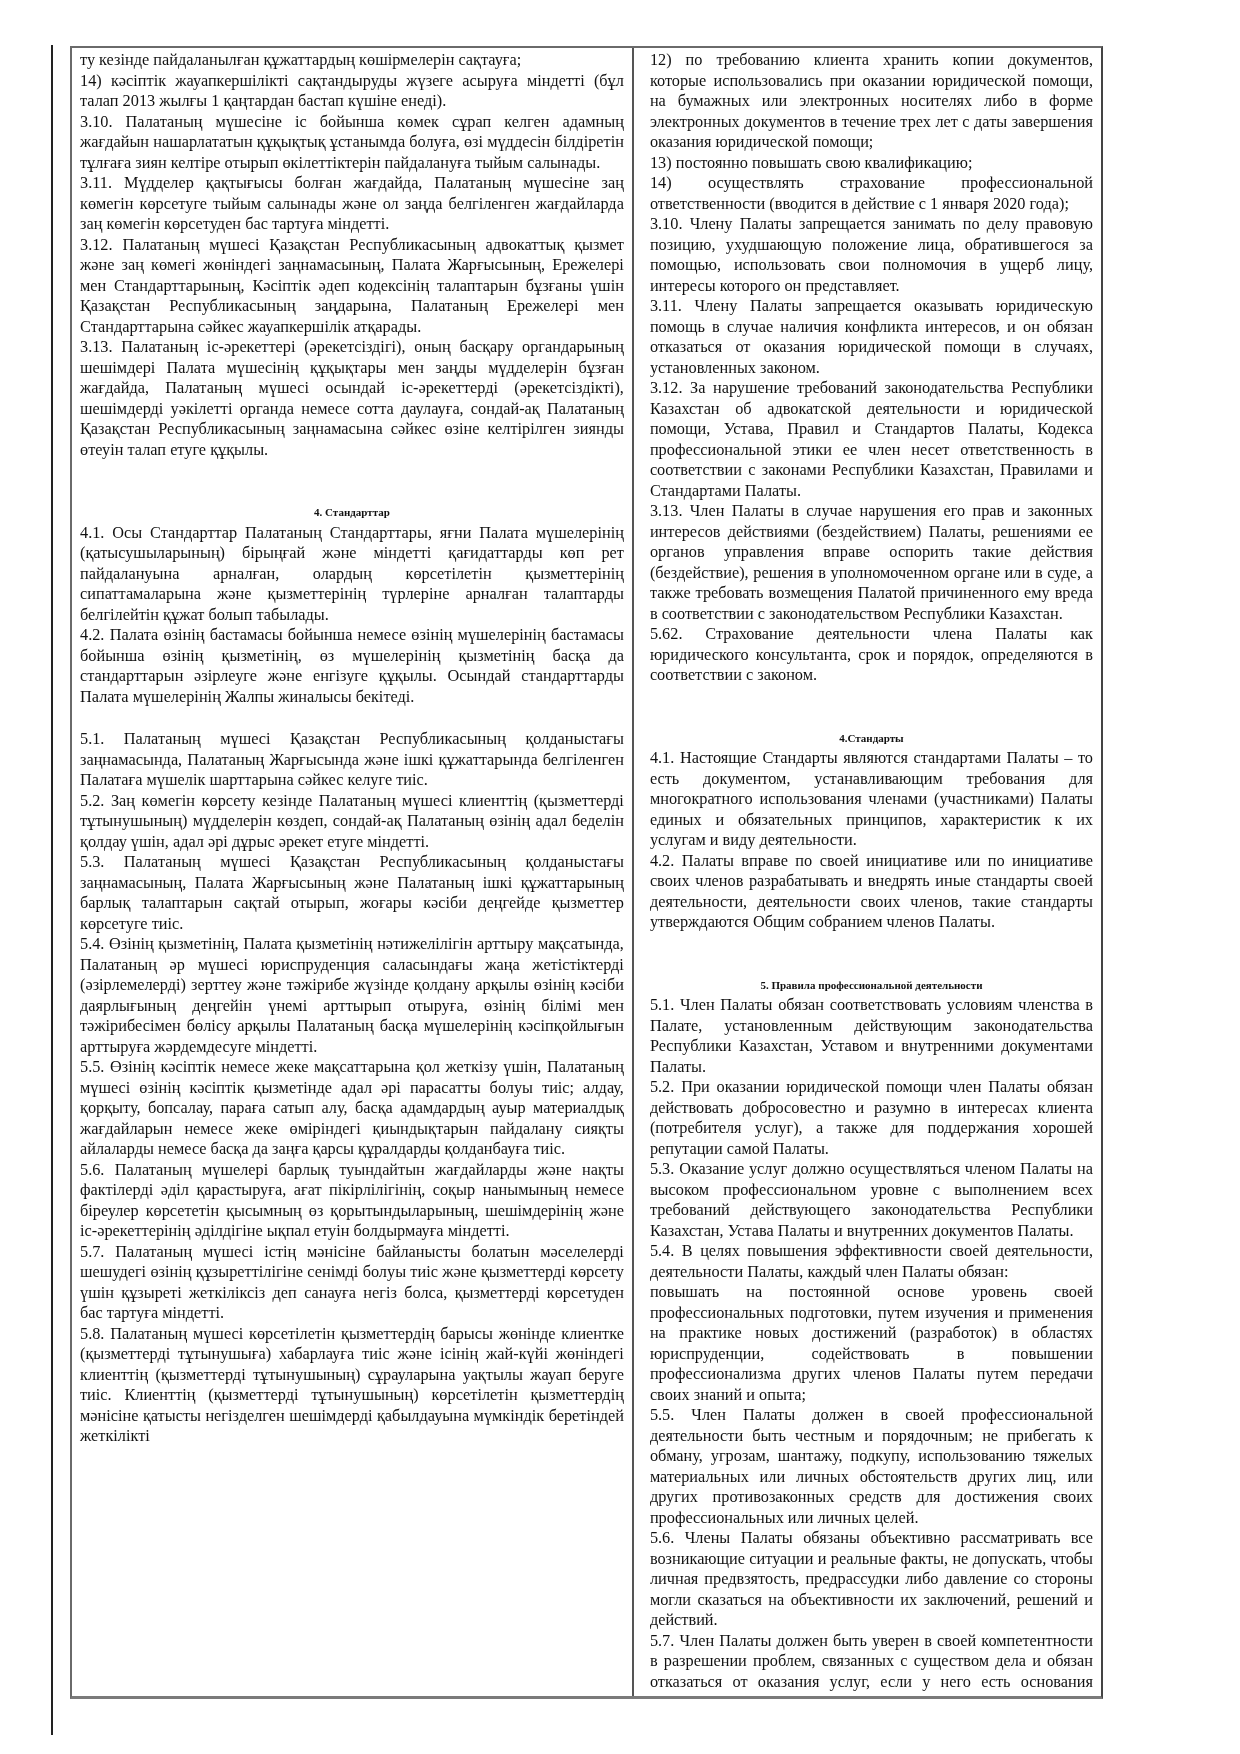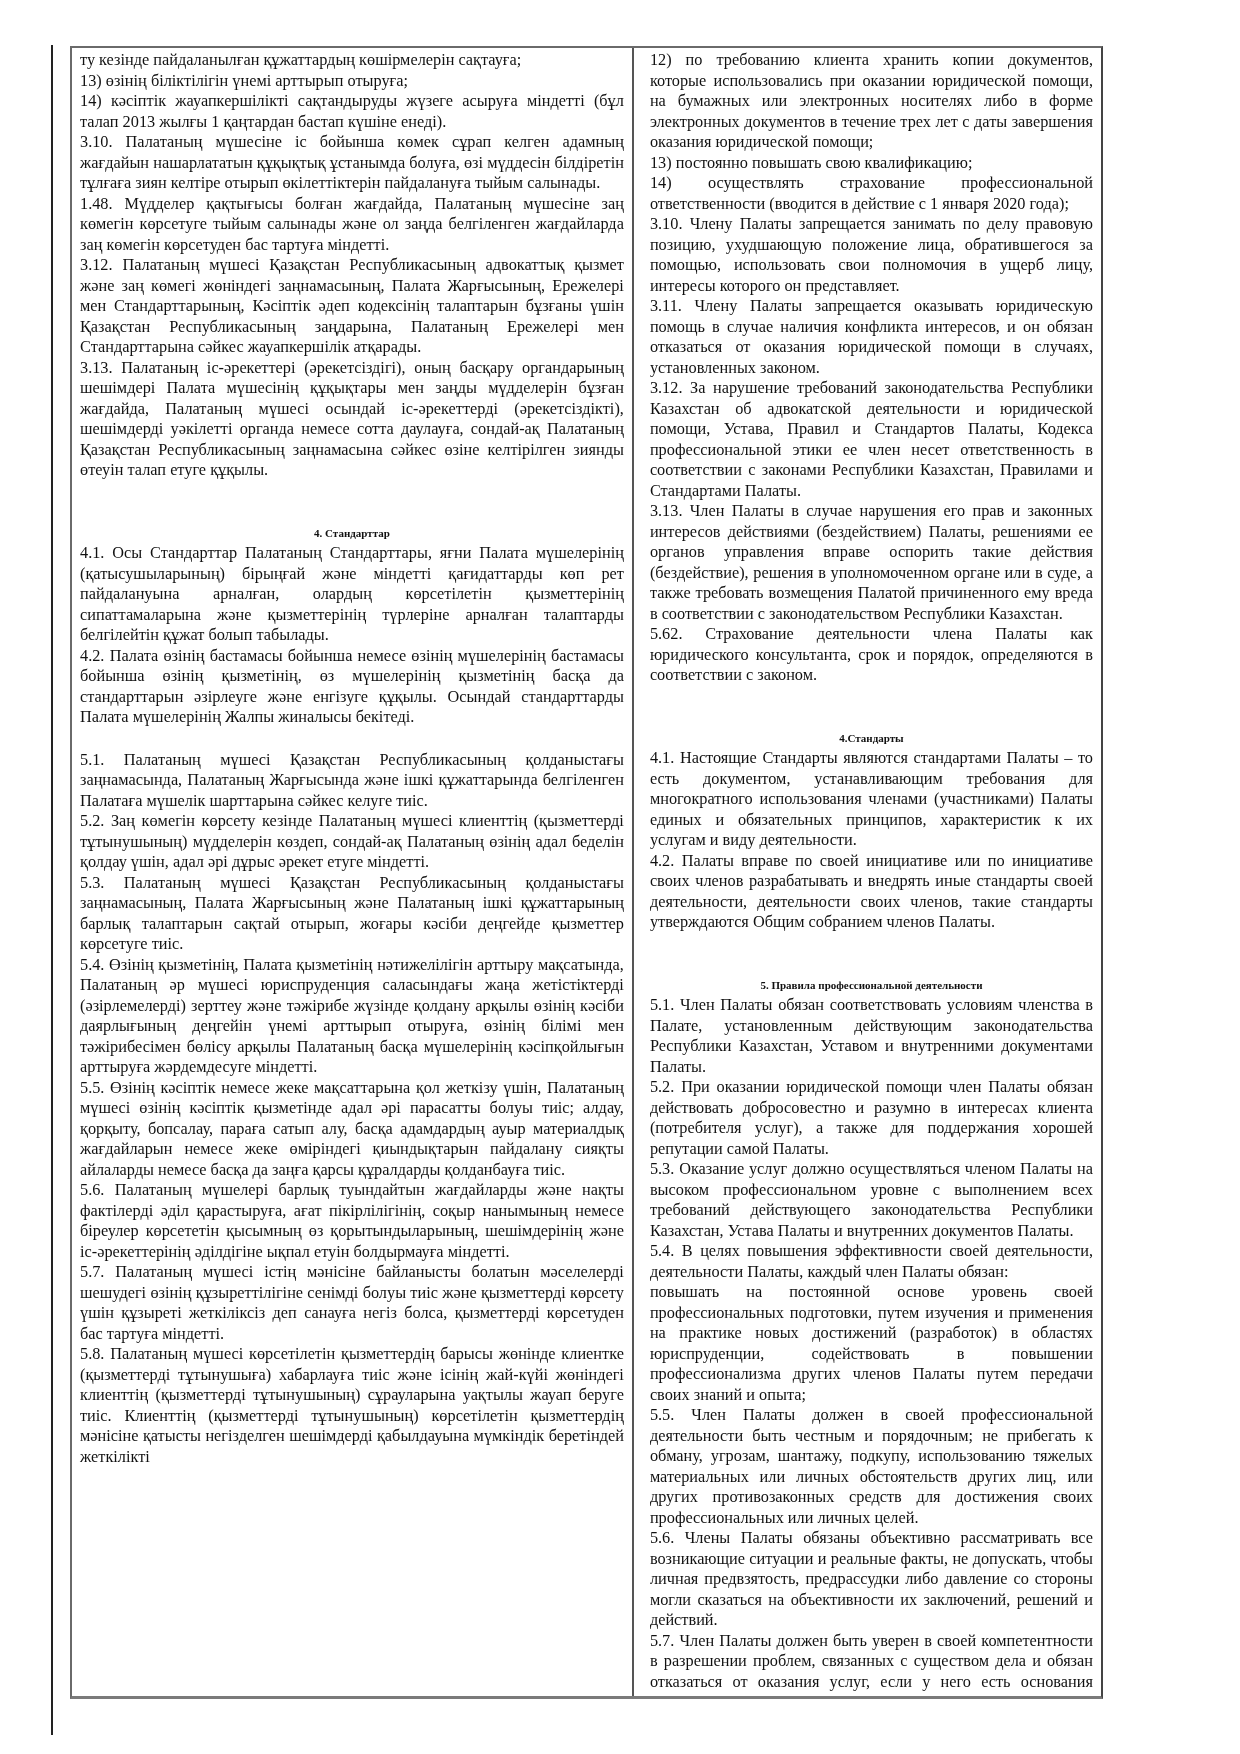--- a/index.html
+++ b/index.html
@@ -18,24 +18,23 @@
   .gap-lg { height:22px; }
 </style>
 </head>
 <body>
 
 <div class="margin-line"></div>
 
 <div class="table">
   <div class="col left">
     <p>ту кезінде пайдаланылған құжаттардың көшірмелерін сақтауға;</p>
-    <p>13) өзінің біліктілігін үнемі арттырып отыруға;</p>
     <p>14) кәсіптік жауапкершілікті сақтандыруды жүзеге асыруға міндетті (бұл талап 2013 жылғы 1 қаңтардан бастап күшіне енеді).</p>
     <p>3.10. Палатаның мүшесіне іс бойынша көмек сұрап келген адамның жағдайын нашарлататын құқықтық ұстанымда болуға, өзі мүддесін білдіретін тұлғаға зиян келтіре отырып өкілеттіктерін пайдалануға тыйым салынады.</p>
-    <p>1.48. Мүдделер қақтығысы болған жағдайда, Палатаның мүшесіне заң көмегін көрсетуге тыйым салынады және ол заңда белгіленген жағдайларда заң көмегін көрсетуден бас тартуға міндетті.</p>
+    <p>3.11. Мүдделер қақтығысы болған жағдайда, Палатаның мүшесіне заң көмегін көрсетуге тыйым салынады және ол заңда белгіленген жағдайларда заң көмегін көрсетуден бас тартуға міндетті.</p>
     <p>3.12. Палатаның мүшесі Қазақстан Республикасының адвокаттық қызмет және заң көмегі жөніндегі заңнамасының, Палата Жарғысының, Ережелері мен Стандарттарының, Кәсіптік әдеп кодексінің талаптарын бұзғаны үшін Қазақстан Республикасының заңдарына, Палатаның Ережелері мен Стандарттарына сәйкес жауапкершілік атқарады.</p>
     <p>3.13. Палатаның іс-әрекеттері (әрекетсіздігі), оның басқару органдарының шешімдері Палата мүшесінің құқықтары мен заңды мүдделерін бұзған жағдайда, Палатаның мүшесі осындай іс-әрекеттерді (әрекетсіздікті), шешімдерді уәкілетті органда немесе сотта даулауға, сондай-ақ Палатаның Қазақстан Республикасының заңнамасына сәйкес өзіне келтірілген зиянды өтеуін талап етуге құқылы.</p>
     <div class="gap-lg"></div>
     <div class="gap"></div>
     <h3>4. Стандарттар</h3>
     <p>4.1. Осы Стандарттар Палатаның Стандарттары, яғни Палата мүшелерінің (қатысушыларының) бірыңғай және міндетті қағидаттарды көп рет пайдалануына арналған, олардың көрсетілетін қызметтерінің сипаттамаларына және қызметтерінің түрлеріне арналған талаптарды белгілейтін құжат болып табылады.</p>
     <p>4.2. Палата өзінің бастамасы бойынша немесе өзінің мүшелерінің бастамасы бойынша өзінің қызметінің, өз мүшелерінің қызметінің басқа да стандарттарын әзірлеуге және енгізуге құқылы. Осындай стандарттарды Палата мүшелерінің Жалпы жиналысы бекітеді.</p>
     <div class="gap-lg"></div>
     <p>5.1. Палатаның мүшесі Қазақстан Республикасының қолданыстағы заңнамасында, Палатаның Жарғысында және ішкі құжаттарында белгіленген Палатаға мүшелік шарттарына сәйкес келуге тиіс.</p>
     <p>5.2. Заң көмегін көрсету кезінде Палатаның мүшесі клиенттің (қызметтерді тұтынушының) мүдделерін көздеп, сондай-ақ Палатаның өзінің адал беделін қолдау үшін, адал әрі дұрыс әрекет етуге міндетті.</p>

